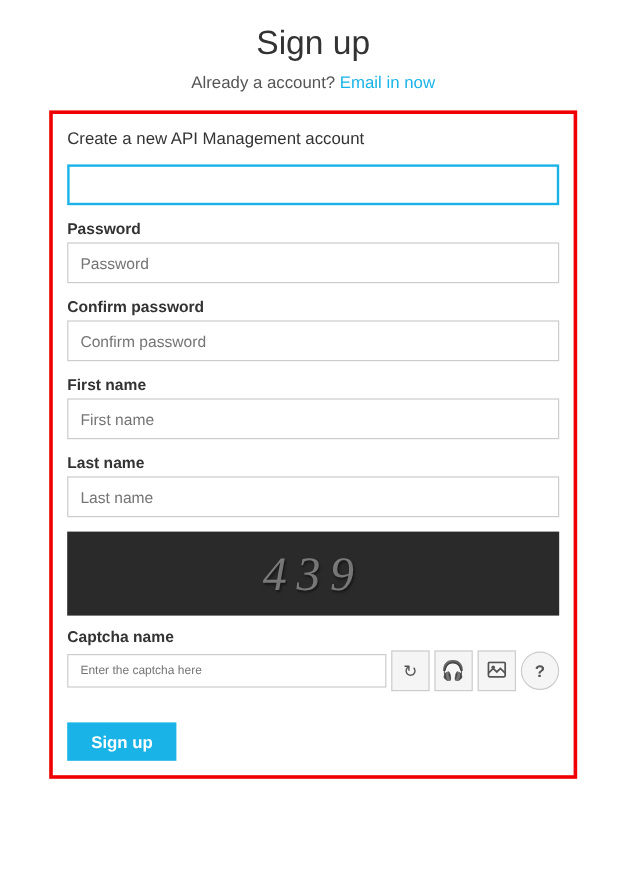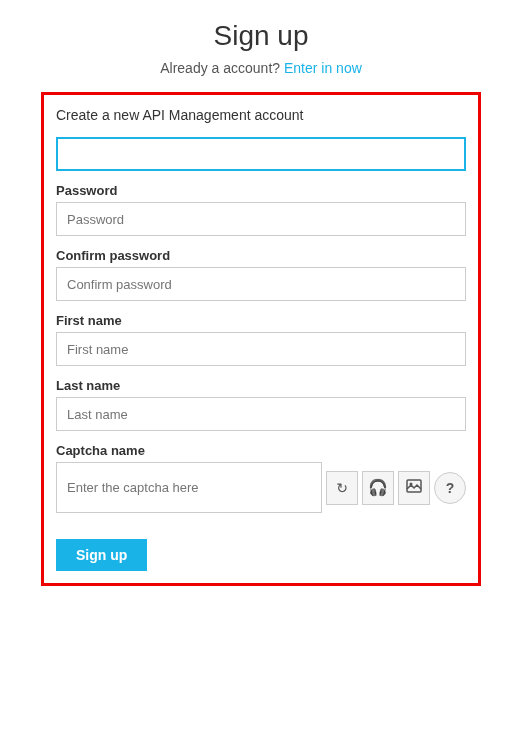--- a/index.html
+++ b/index.html
@@ -101,24 +101,24 @@
     }
 
     .captcha-input-row {
       display: flex;
       align-items: center;
       gap: 4px;
     }
 
     .captcha-input {
       flex: 1;
-      height: 51px;
+      height: 28px;
       border: 1px solid #ccc;
       padding: 6px 10px;
-      font-size: 13px;
+      font-size: 10px;
       color: #6d28d9;
       outline: none;
     }
 
     .captcha-btn {
       width: 32px;
       height: 34px;
       border: 1px solid #ccc;
       background: #f5f5f5;
       display: flex;
@@ -140,21 +140,21 @@
       margin-top: 14px;
       font-weight: 600;
     }
   </style>
 </head>
 <body>
 
 <h1 class="page-title">Sign up</h1>
 <p class="signin-prompt">
   <span>Already a account?</span>
-  <a class="signin-link">Enter in now</a>
+  <a class="signin-link">Email in now</a>
 </p>
 
 <div class="form-container">
   <p class="form-subtitle">Create a new API Management account</p>
 
   <div class="field-group">
     <input class="field-input active-border" type="email" style="">
   </div>
 
   <div class="field-group">
@@ -171,20 +171,23 @@
     <label class="field-label">First name</label>
     <input class="field-input" type="text" placeholder="First name" style="">
   </div>
 
   <div class="field-group">
     <label class="field-label">Last name</label>
     <input class="field-input" type="text" placeholder="Last name" style="">
   </div>
 
   <div class="field-group">
+    <div class="captcha-image">
+      <span class="captcha-text-display">439</span>
+    </div>
     <label class="field-label">Captcha name</label>
     <div class="captcha-input-row">
       <input class="captcha-input" type="text" placeholder="Enter the captcha here" style="">
       <button class="captcha-btn" title="Refresh">
         <span>↻</span>
       </button>
       <button class="captcha-btn" title="Audio">
         <span style="font-size:16px;">🎧</span>
       </button>
       <button class="captcha-btn" title="Image">

